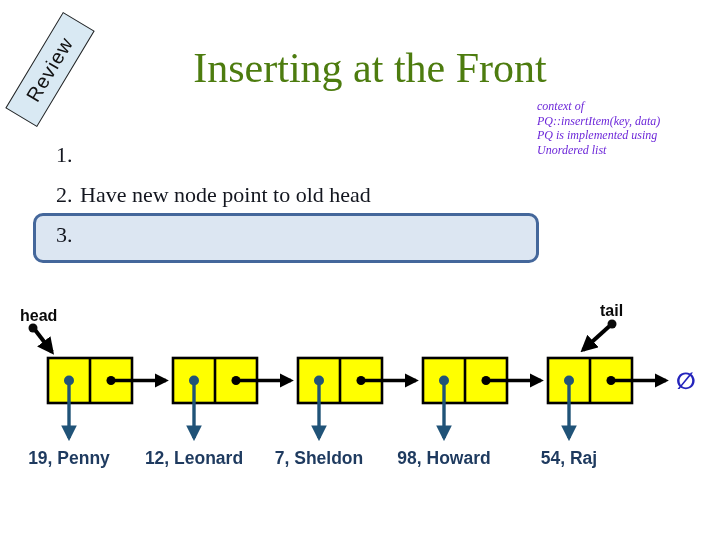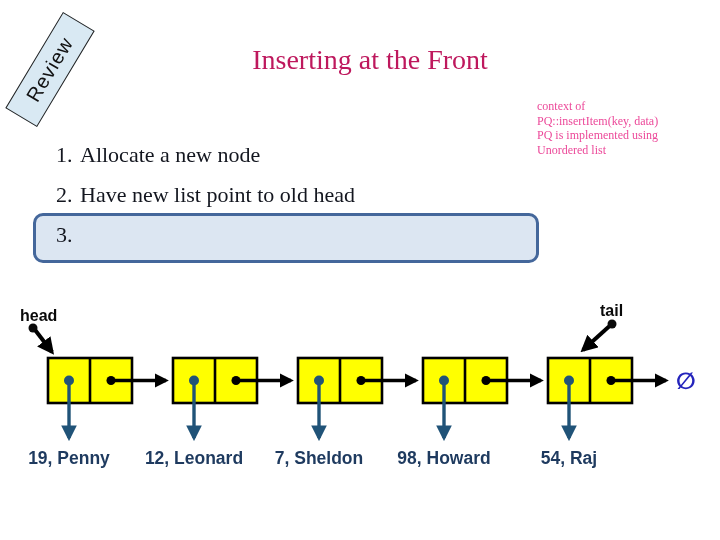--- a/index.html
+++ b/index.html
@@ -22,33 +22,34 @@
     display:flex; align-items:center; justify-content:center;
     font-size:20px; color:#111; letter-spacing:1px;
   }
 
   
   .title {
     position:absolute;
     left:40px; top:44px; width:660px;
     text-align:center;
     font-family:"Liberation Serif", serif;
-    font-size:28px;
-    color:#be185d;
+    font-size:42px;
+    color:#4d7c0f;
     white-space:nowrap;
   }
 
   
   .context-note {
     position:absolute;
     left:537px; top:99px; width:165px;
     font-family:"Liberation Serif", serif;
+    font-style:italic;
     font-size:12px;
     line-height:1.22;
-    color:#ec4899;
+    color:#6d28d9;
     white-space:pre-line;
   }
 
   
   .step {
     position:absolute;
     left:33px; width:500px;
     display:flex;
     font-family:"Liberation Serif", serif;
     font-size:22px;
@@ -92,25 +93,24 @@
 
 <div class="context-note">context of
 PQ::insertItem(key, data)
 PQ is implemented using
 Unordered list</div>
 
 <div class="highlight-box"></div>
 
 <div class="step step-1">
   <span class="num">1.</span>
-  <span class="txt">Allocate a new node</span>
 </div>
 <div class="step step-2">
   <span class="num">2.</span>
-  <span class="txt">Have new list point to old head</span>
+  <span class="txt">Have new node point to old head</span>
 </div>
 <div class="step step-3">
   <span class="num">3.</span>
 </div>
 
 <svg class="diagram" viewBox="0 0 720 190">
   <defs>
     <marker id="ab" viewBox="0 0 10 10" refX="8" refY="5" markerWidth="4.2" markerHeight="4.2" orient="auto">
       <path d="M0,0 L10,5 L0,10 z" fill="#000"></path>
     </marker>

